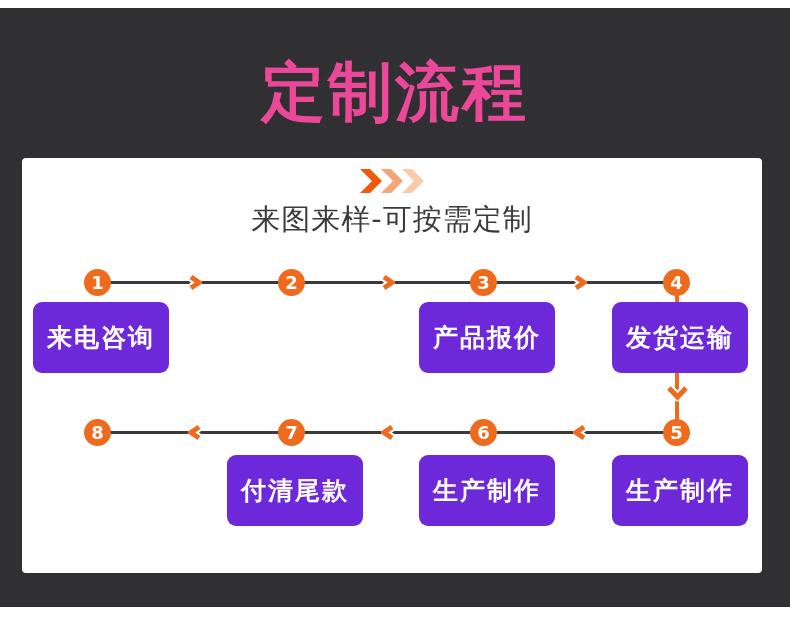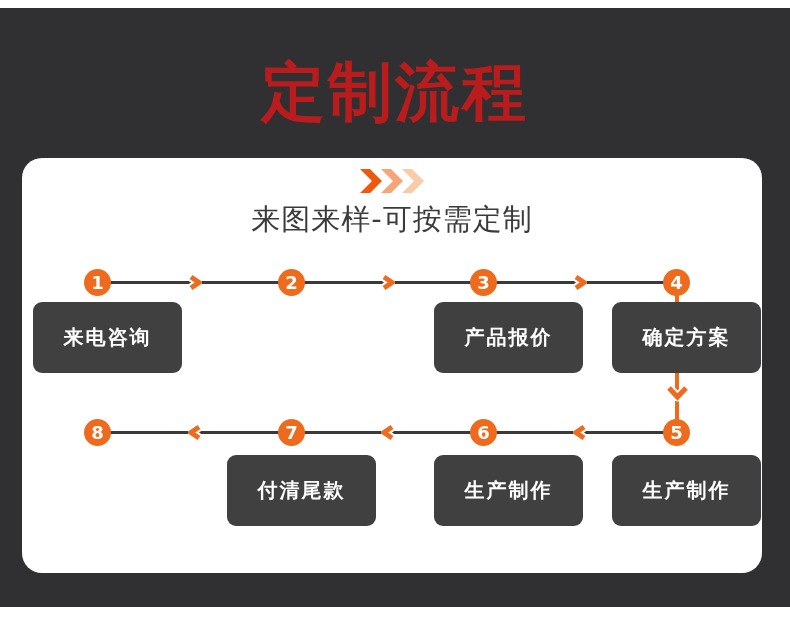--- a/index.html
+++ b/index.html
@@ -7,26 +7,26 @@
     position:relative; width:790px; height:618px; background:#ffffff;
     font-family:"DejaVu Sans","Liberation Sans",sans-serif;
     overflow:hidden;
   }
   .dark-band {
     position:absolute; left:0; top:8px; width:790px; height:599px;
     background:#302f31;
   }
   .title {
     position:absolute; top:56px; left:0; width:790px;
-    text-align:center; color:#b91c1c; font-size:64px; font-weight:bold;
+    text-align:center; color:#ec4899; font-size:64px; font-weight:bold;
     letter-spacing:3px; line-height:72px;
   }
   .card {
     position:absolute; left:22px; top:158px; width:740px; height:415px;
-    background:#ffffff; border-radius:20px;
+    background:#ffffff; border-radius:4px;
   }
   .chevron-row {
     position:absolute; top:11px; left:0; width:740px;
     display:flex; justify-content:center; align-items:center;
   }
   .chevron-row svg { display:block; margin:0 -1px; }
   .subtitle {
     position:absolute; top:42px; left:0; width:740px;
     text-align:center; font-size:29px; font-weight:500; color:#3b3b3b;
     letter-spacing:1px;
@@ -45,27 +45,27 @@
     background:#ee6a1c; color:#ffffff; font-weight:bold; font-size:18px;
     line-height:27px; text-align:center;
   }
   .c-r1 { top:111px; } .c-r2 { top:261px; }
   .cx1 { left:62px; } .cx2 { left:256px; } .cx3 { left:448px; } .cx4 { left:641px; }
   .arrowhead { position:absolute; width:14px; height:17px; }
   .ah-r1 { top:116px; } .ah-r2 { top:266px; }
   .ahx1 { left:166px; } .ahx2 { left:359px; } .ahx3 { left:551px; }
   .down-arrow { position:absolute; left:643px; top:227px; width:25px; height:18px; }
   .step-box {
-    position:absolute; width:149px; height:71px; background:#404040;
-    border-radius:9px; color:#ffffff; font-size:20px; font-weight:bold;
+    position:absolute; width:136px; height:71px; background:#6d28d9;
+    border-radius:9px; color:#ffffff; font-size:25px; font-weight:bold;
     display:flex; align-items:center; justify-content:center;
     letter-spacing:2px;
   }
   .b-r1 { top:144px; } .b-r2 { top:297px; }
-  .bx1 { left:11px; } .bx2 { left:205px; } .bx3 { left:412px; } .bx4 { left:590px; }
+  .bx1 { left:11px; } .bx2 { left:205px; } .bx3 { left:397px; } .bx4 { left:590px; }
   .ah-stroke-bg { fill:none; stroke:#ffffff; stroke-width:9; stroke-linecap:round; stroke-linejoin:round; }
   .ah-stroke { fill:none; stroke:#ee6a1c; stroke-width:5; stroke-linejoin:miter; stroke-linecap:butt; }
 </style>
 </head>
 <body>
 
 <div class="page">
   <div class="dark-band"></div>
 
   <div class="title">定制流程</div>
@@ -120,21 +120,21 @@
       <path class="ah-stroke" d="M11,3 L3,8.5 L11,14"></path>
     </svg>
 
     <div class="circle c-r1 cx1">1</div>
     <div class="circle c-r1 cx2">2</div>
     <div class="circle c-r1 cx3">3</div>
     <div class="circle c-r1 cx4">4</div>
 
     <div class="step-box b-r1 bx1">来电咨询</div>
     <div class="step-box b-r1 bx3">产品报价</div>
-    <div class="step-box b-r1 bx4">确定方案</div>
+    <div class="step-box b-r1 bx4">发货运输</div>
 
     <div class="circle c-r2 cx1">8</div>
     <div class="circle c-r2 cx2">7</div>
     <div class="circle c-r2 cx3">6</div>
     <div class="circle c-r2 cx4">5</div>
 
     <div class="step-box b-r2 bx3">生产制作</div>
     <div class="step-box b-r2 bx2">付清尾款</div>
     <div class="step-box b-r2 bx4">生产制作</div>
 

